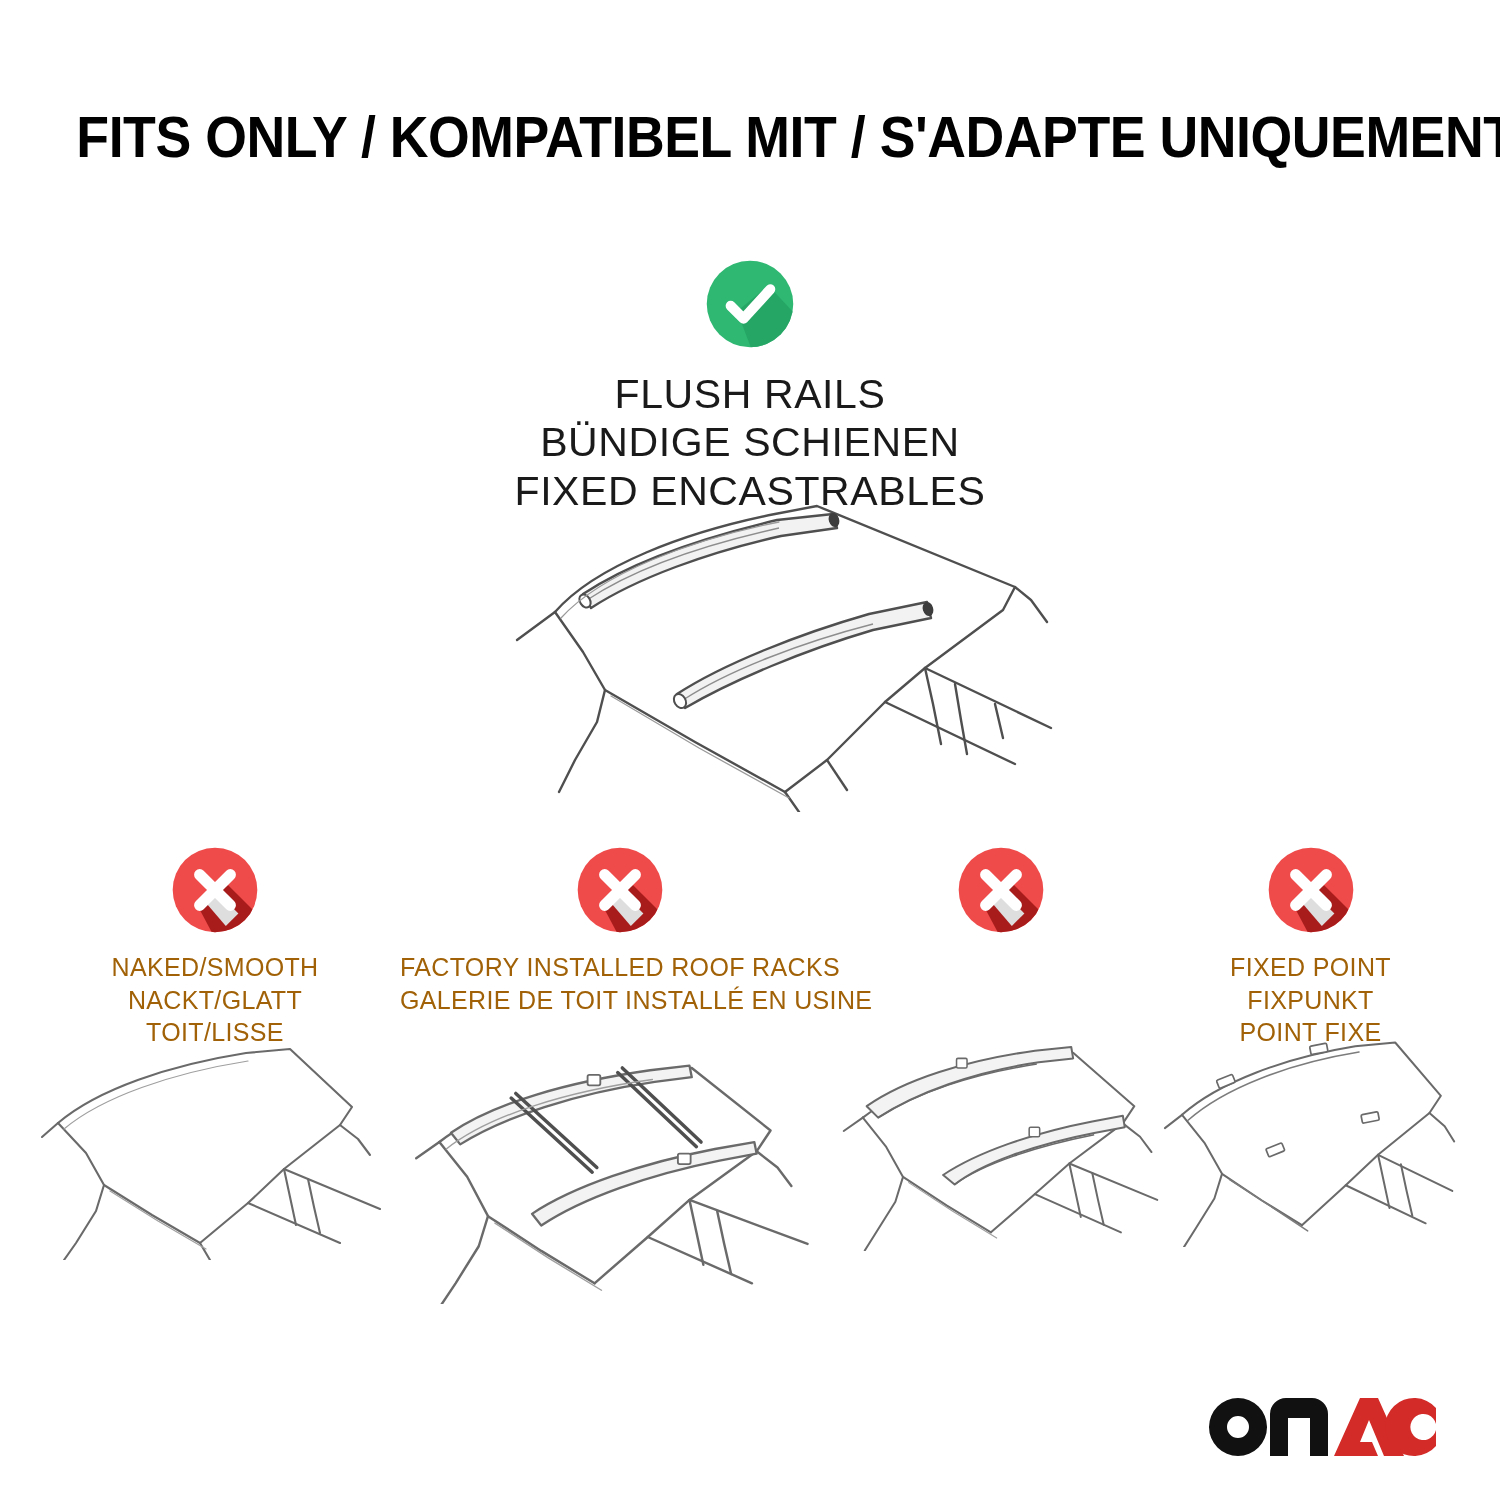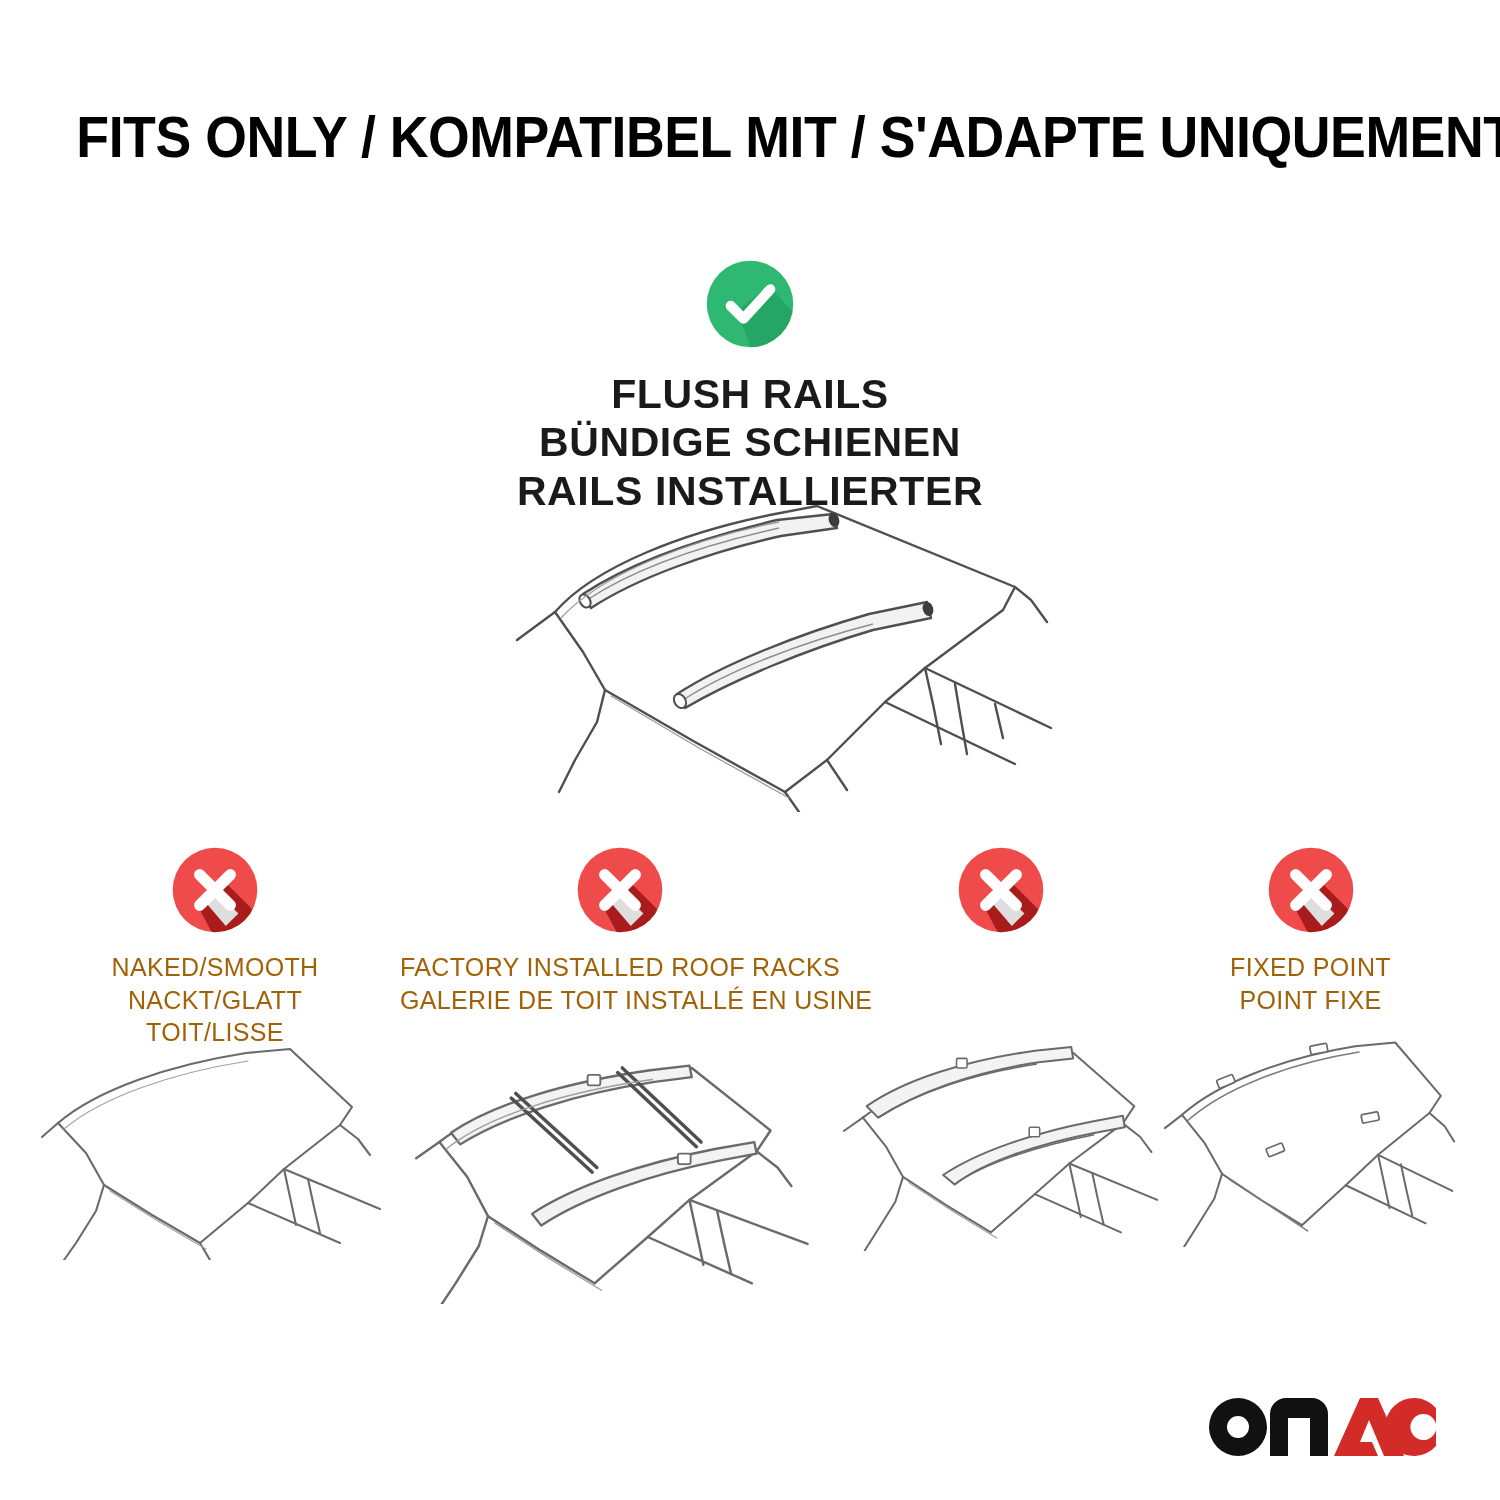--- a/index.html
+++ b/index.html
@@ -52,21 +52,21 @@
     border-radius: 50%;
     overflow: hidden;
   }
   .badge svg { display: block; }
 
   .badge-check { width: 92px; height: 92px; }
 
   .hero-lines {
     margin-top: 16px;
     font-size: 41px;
-    font-weight: 700;
+    font-weight: 400;
     line-height: 1.18;
     letter-spacing: 0.6px;
     color: #1a1a1a;
   }
   .hero-lines div { white-space: nowrap; }
 
   .hero-art {
     position: absolute;
     left: 455px;
     top: 492px;
@@ -147,21 +147,21 @@
       <g clip-path="url(#clipCheckCircle)">
         <polygon points="70,30 100,62 100,100 52,100 36,58" fill="#24a263" opacity="0.85"></polygon>
       </g>
       <path d="M29 52 L43 66 L72 34" fill="none" stroke="#ffffff" stroke-width="11" stroke-linecap="round" stroke-linejoin="round"></path>
     </svg>
   </span>
 
   <div class="hero-lines">
     <div>FLUSH RAILS</div>
     <div>BÜNDIGE SCHIENEN</div>
-    <div>RAILS INSTALLIERTER</div>
+    <div>FIXED ENCASTRABLES</div>
   </div>
 </div>
 
 <div class="hero-art">
   <svg viewBox="0 0 600 320" aria-hidden="true">
     <g fill="none" stroke="#4f4f4f" stroke-width="2.4" stroke-linecap="round" stroke-linejoin="round">
 
       <path d="M100 120 C140 74 230 40 320 22 L362 14 L560 95 L548 118 L470 176 L430 210
                L372 268 L330 300"></path>
       <path d="M100 120 L62 148"></path>
@@ -371,20 +371,21 @@
           <polygon points="48,48 76,76 62,90 38,62" fill="#dedede"></polygon>
         </g>
         <g stroke="#ffffff" stroke-width="12.5" stroke-linecap="round">
           <line x1="33" y1="33" x2="67" y2="67"></line>
           <line x1="67" y1="33" x2="33" y2="67"></line>
         </g>
       </svg>
     </span>
     <div class="cell-lines">
       <div>FIXED POINT</div>
+      <div>FIXPUNKT</div>
       <div>POINT FIXE</div>
     </div>
     <div class="cell-art art-3">
       <svg viewBox="0 0 310 225" aria-hidden="true">
         <g fill="none" stroke="#6a6a6a" stroke-width="2.1" stroke-linecap="round" stroke-linejoin="round">
           <path d="M20 86 C58 52 128 26 202 14 L244 10 L292 66 L280 84 L226 128 L192 160 L146 202"></path>
           <path d="M20 86 L2 100"></path>
           <path d="M20 86 L44 116 L62 148 L54 174 L34 206 L22 225"></path>
           <path d="M62 148 L104 176 L146 202"></path>
           <path d="M192 160 L276 200"></path>

